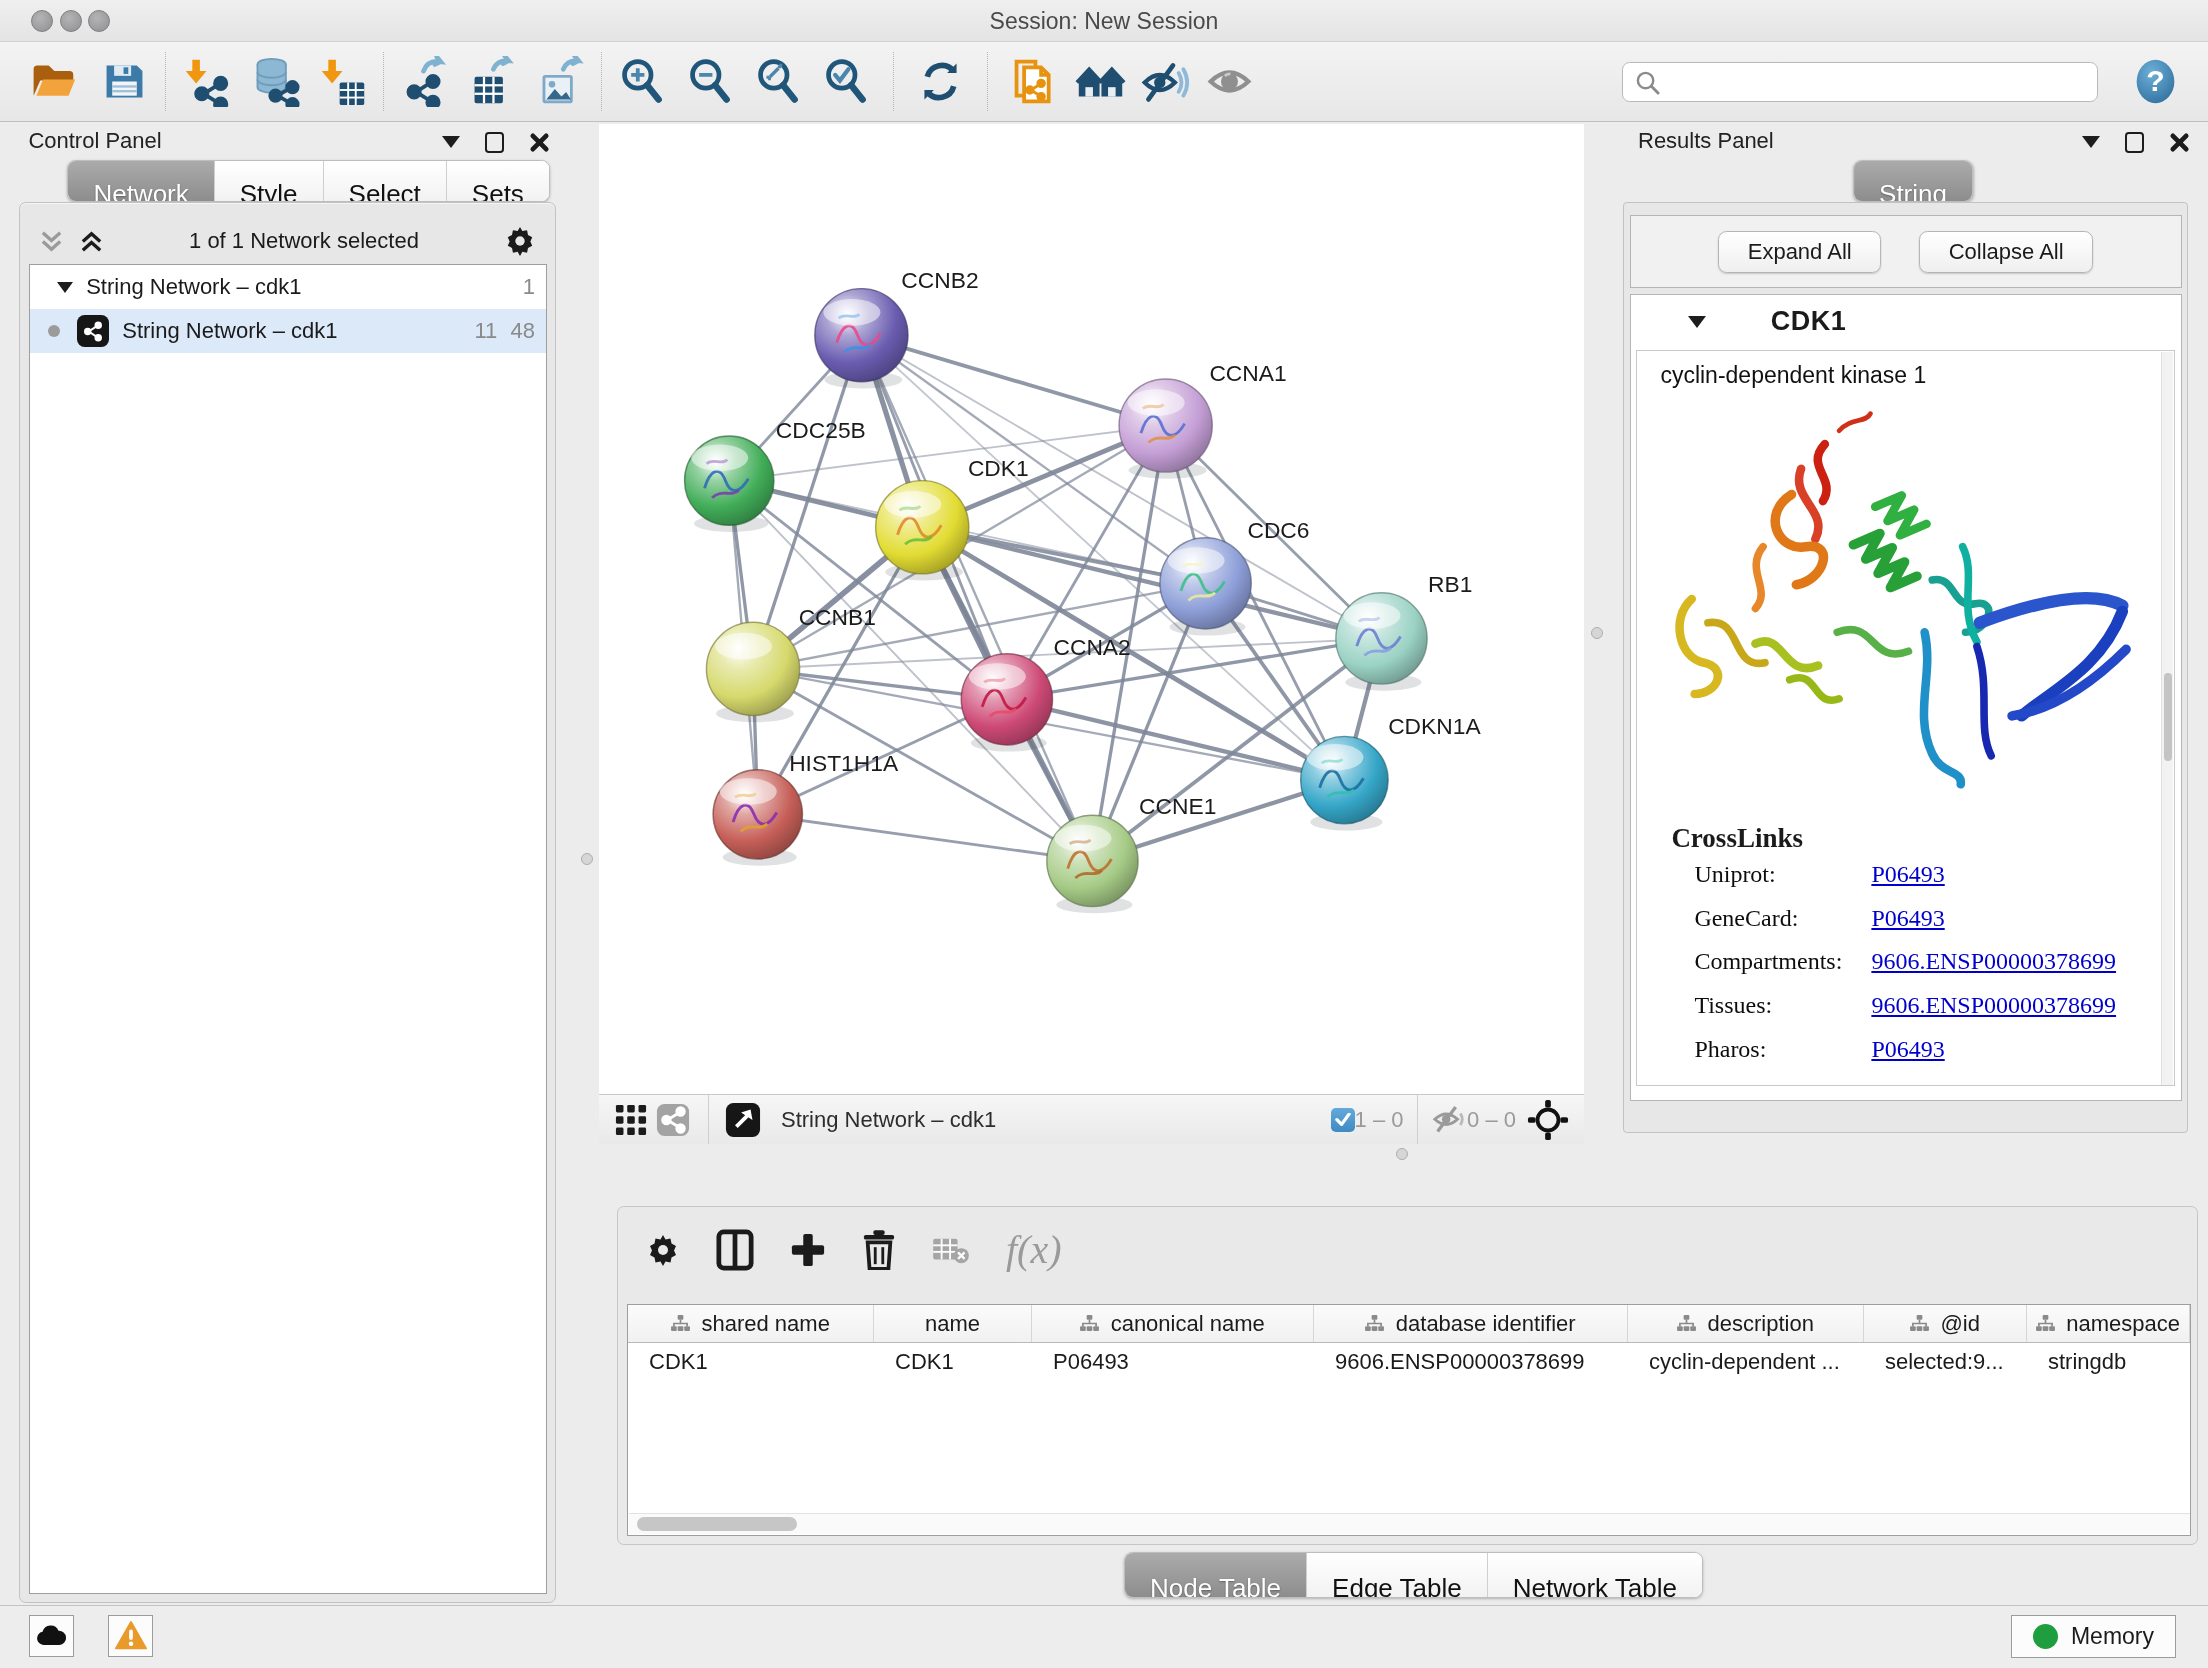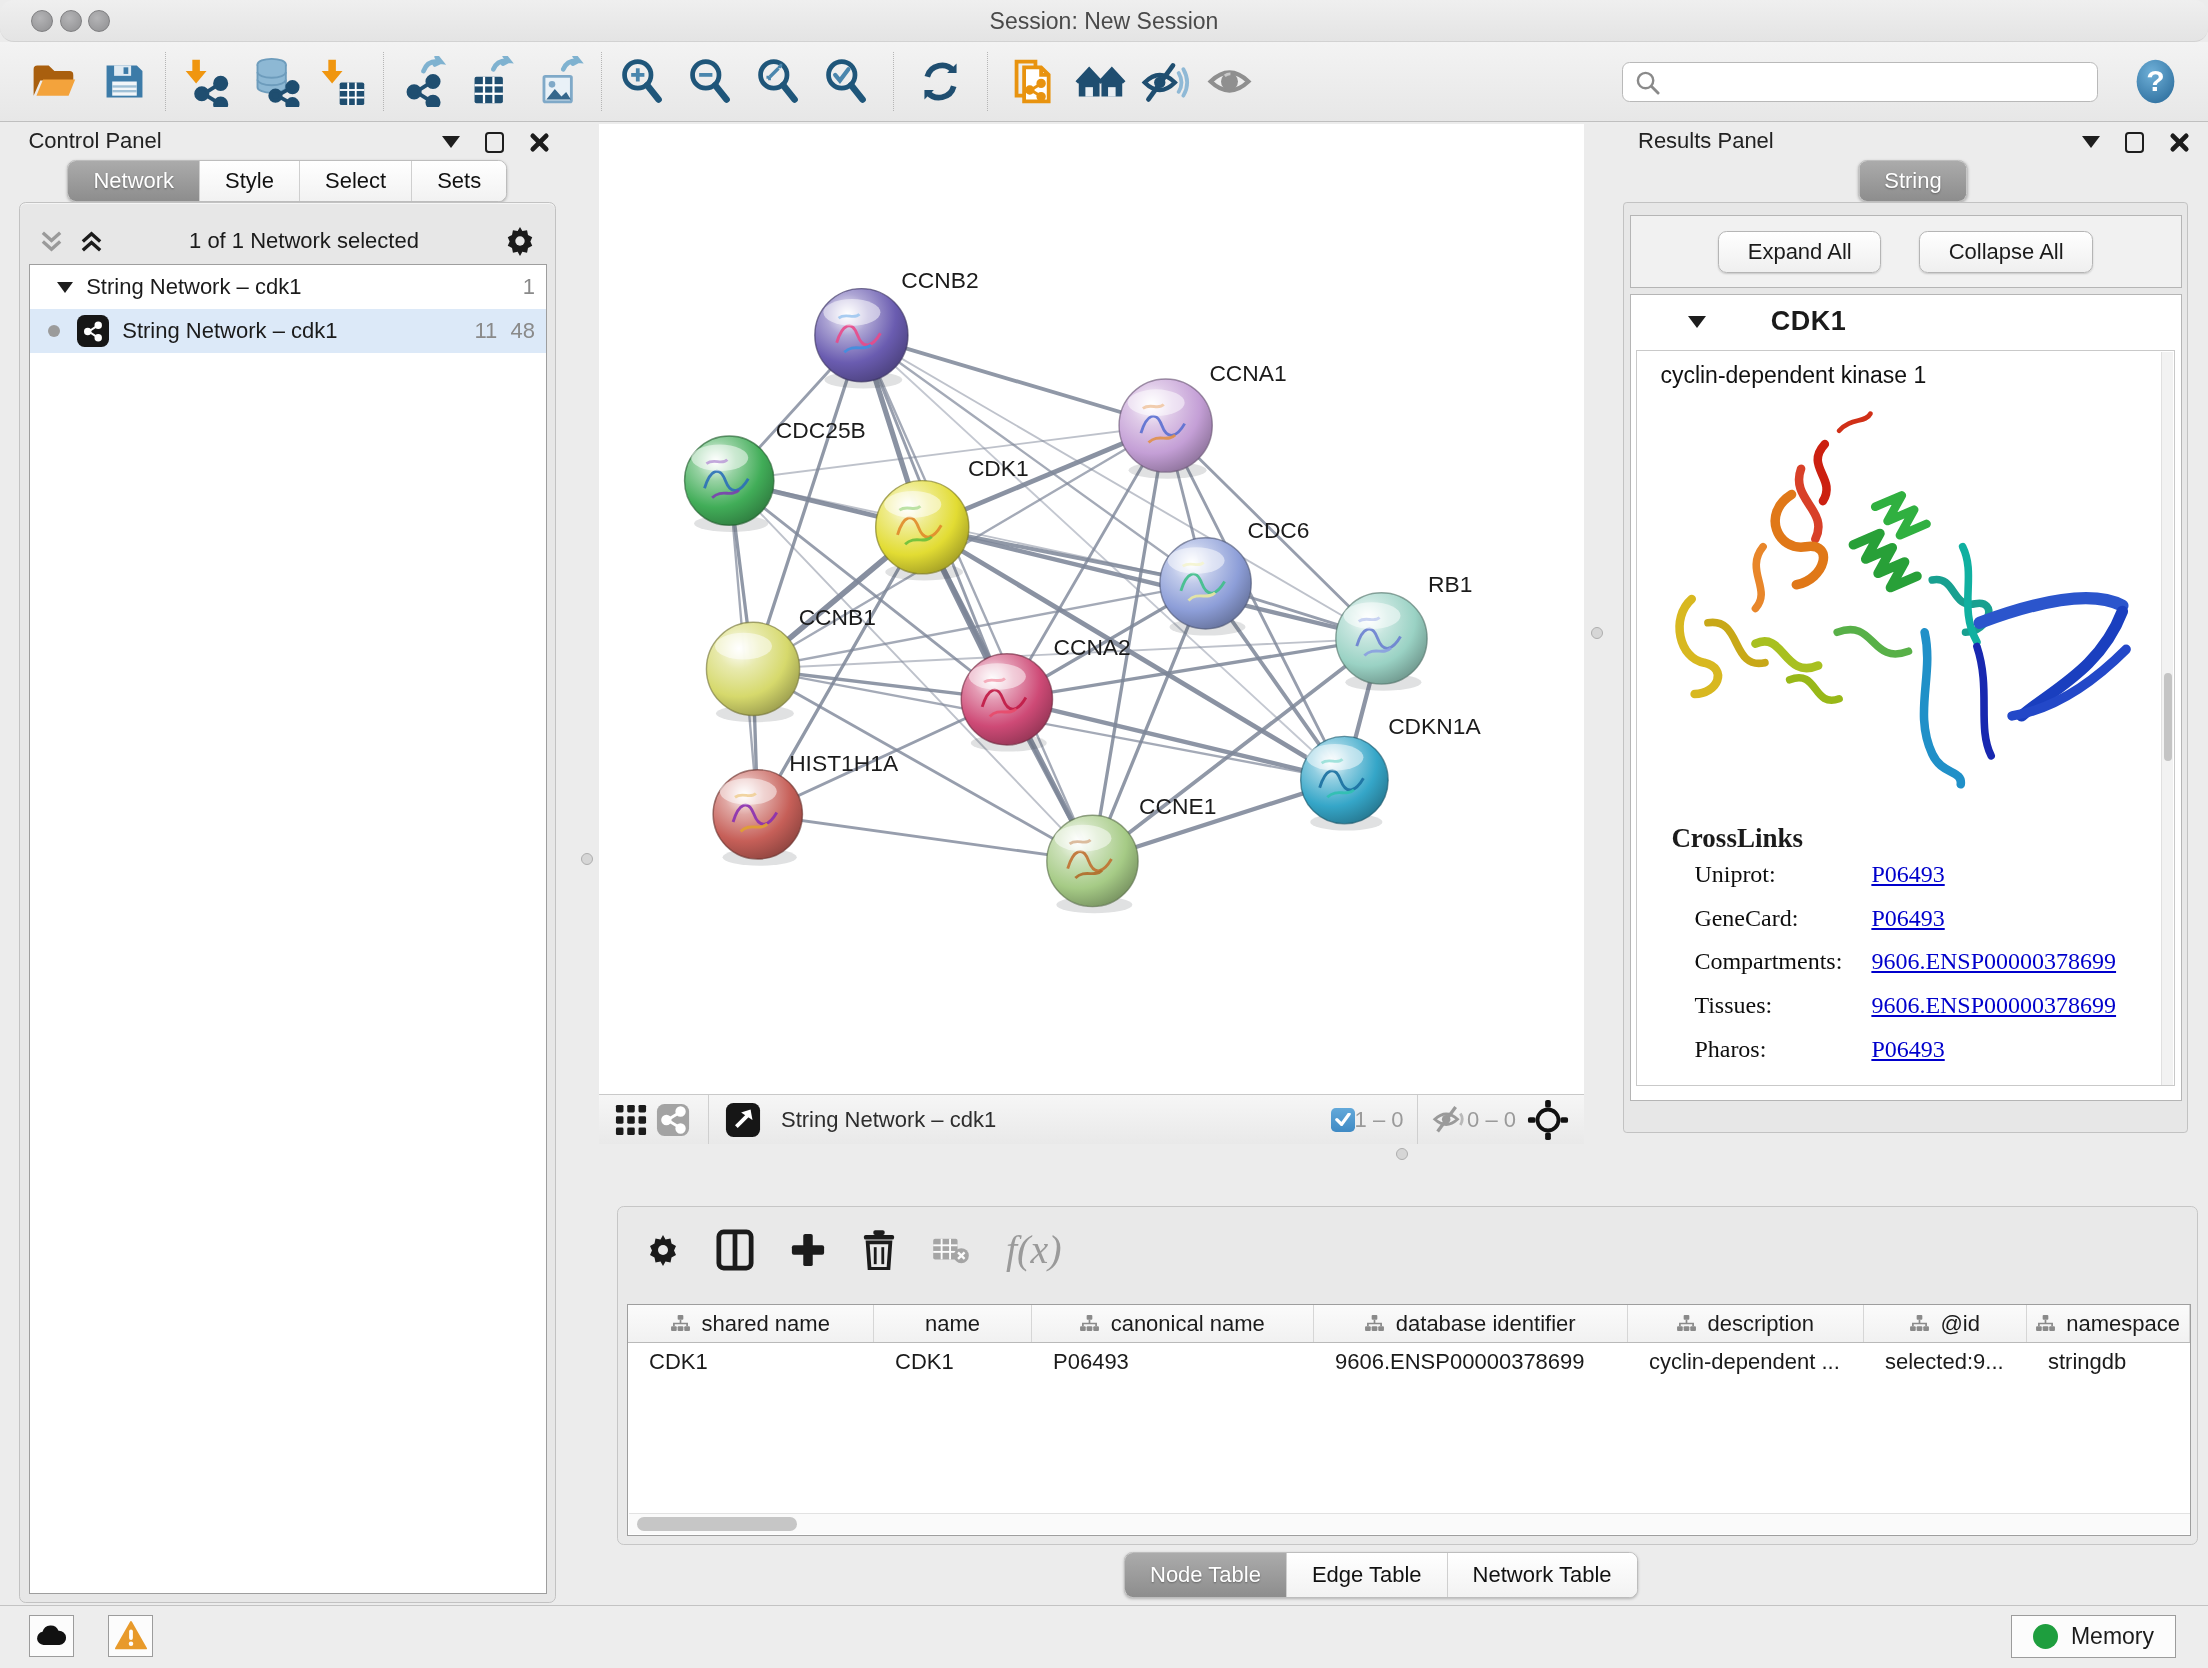--- a/index.html
+++ b/index.html
@@ -1,40 +1,40 @@
 <!DOCTYPE html>
 <html style="font-size:15px"><head>
 <meta charset="utf-8">
 <style>
   * { margin:0; padding:0; box-sizing:border-box; }
   html,body { width:2208px; height:1668px; }
   body { font-family:"Liberation Sans", sans-serif; background:#ececec; position:relative; overflow:hidden; color:#1b1b1b; }
   #app { position:absolute; inset:0; }
 
   
-  .titlebar { position:absolute; left:0; top:0; width:2208px; height:42px; background:linear-gradient(#efefef,#e4e4e4); border-bottom:1px solid #d2d2d2;border-radius:14px; }
+  .titlebar { position:absolute; left:0; top:0; width:2208px; height:42px; background:linear-gradient(#efefef,#e4e4e4); border-bottom:1px solid #d2d2d2; }
   .tlight { position:absolute; top:9.5px; width:22px; height:22px; border-radius:50%; background:radial-gradient(circle at 40% 35%, #b4b4b6, #8f8f91); border:1px solid #7f7f81; }
   .win-title { position:absolute; top:7.6px; left:0; width:100%; text-align:center; font-size:23px; color:#4a4a4a; }
 
   
   .toolbar { position:absolute; left:0; top:42px; width:2208px; height:80px; background:linear-gradient(#f3f3f3,#e7e7e7); border-bottom:1px solid #bfbfbf; display:flex; align-items:center; padding:0 27px; }
   .tbtn { width:51px; height:51px; display:flex; align-items:center; justify-content:center; flex:none; }
   .tsep { width:0; height:59px; border-left:1.9px dotted #b5b5b5; margin:0 15px; flex:none; }
   .searchwrap { margin-left:auto; margin-right:32px; position:relative; width:476px; height:40px; flex:none; }
   .searchwrap input { width:100%; height:100%; border:1px solid #b9b9b9; border-radius:7.6px; background:#fff; font-size:21px; padding-left:46px; outline:none; color:#333; }
   .search-mag { position:absolute; left:13.3px; top:8.6px; }
 
   
   .panel-title { font-size:22px; color:#222; }
   .panel-btns { position:absolute; right:13.3px; top:7.6px; display:flex; align-items:center; gap:25px; }
   .tri-down { width:0; height:0; border-left:9.5px solid transparent; border-right:9.5px solid transparent; border-top:12.4px solid #1d1d1d; }
   .float-box { width:19px; height:21px; border:2.9px solid #1d1d1d; border-radius:3.8px; }
 
   .seg { display:flex; border-radius:8.6px; overflow:hidden; box-shadow:0 1px 2.9px rgba(0,0,0,.25); border:1px solid #bdbdbd; background:#fff; }
-  .segitem { padding:0 25px; height:40px; line-height:40px; font-size:22px; color:#111; background:linear-gradient(#ffffff,#f2f2f2); border-right:1px solid #cfcfcf; white-space:nowrap; }
+  .segitem { padding:13px 25px; height:40px; line-height:40px; font-size:26px; color:#111; background:linear-gradient(#ffffff,#f2f2f2); border-right:1px solid #cfcfcf; white-space:nowrap; }
   .segitem:last-child { border-right:none; }
   .segitem.sel { background:linear-gradient(#ababab,#8d8d8d); color:#fff; text-shadow:0 1px 1.9px rgba(0,0,0,.35); }
 
   
   .control-panel { position:absolute; left:11.4px; top:124px; width:552px; height:1479px; }
   .cp-tabs { position:absolute; left:56px; top:36px; }
   .cp-box { position:absolute; left:7.6px; top:78px; width:537px; height:1401px; background:#e7e7e7; border:1px solid #c2c2c2; border-radius:6.7px; box-shadow:inset 0 1px 0 #f5f5f5; }
   .cp-statusrow { position:absolute; left:0; top:17px; width:100%; height:42px; display:flex; align-items:center; padding:0 19px; }
   .cp-status { flex:1; text-align:center; font-size:22px; color:#1b1b1b; }
   .cp-list { position:absolute; left:9.5px; top:61px; width:518px; height:1330px; background:#fff; border:1px solid #9e9e9e; overflow:hidden; }

